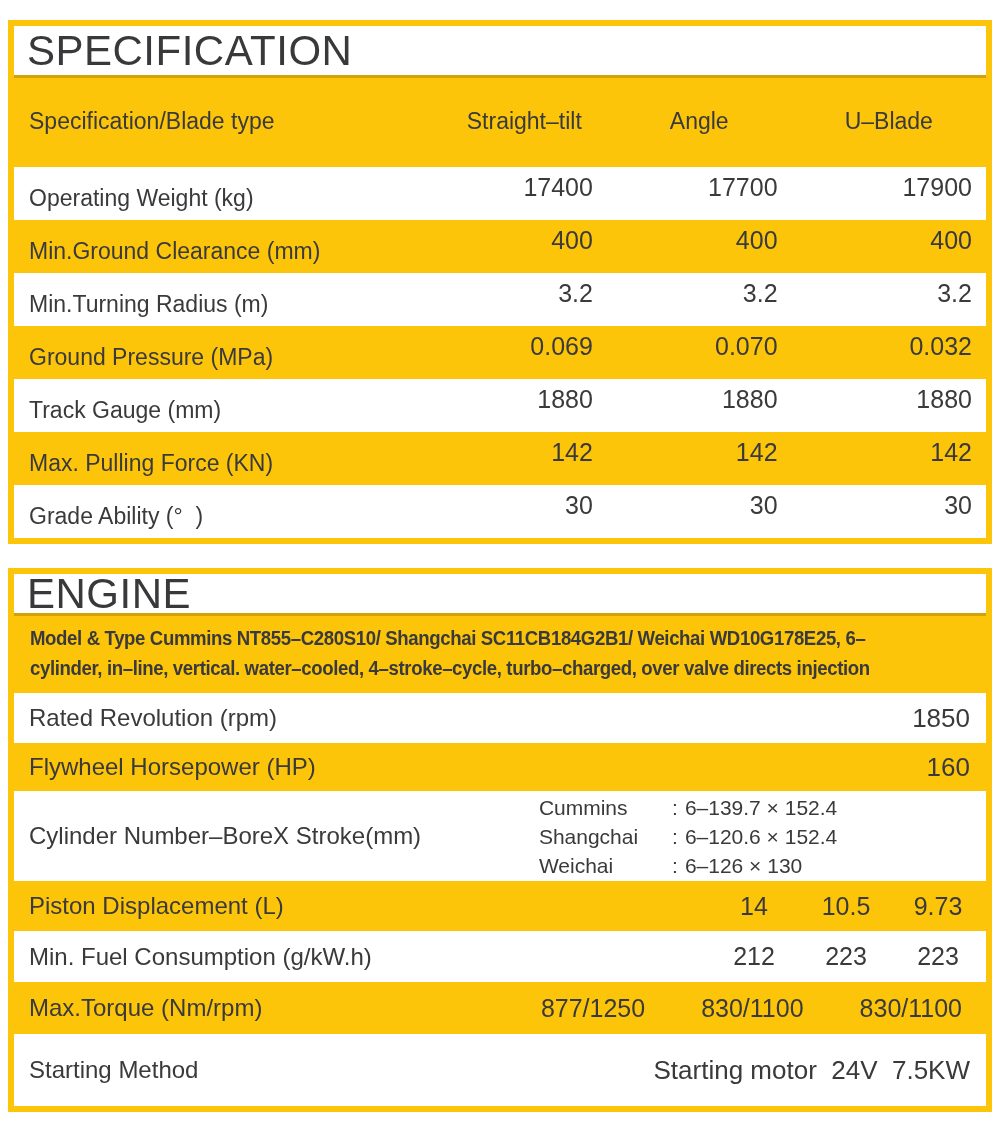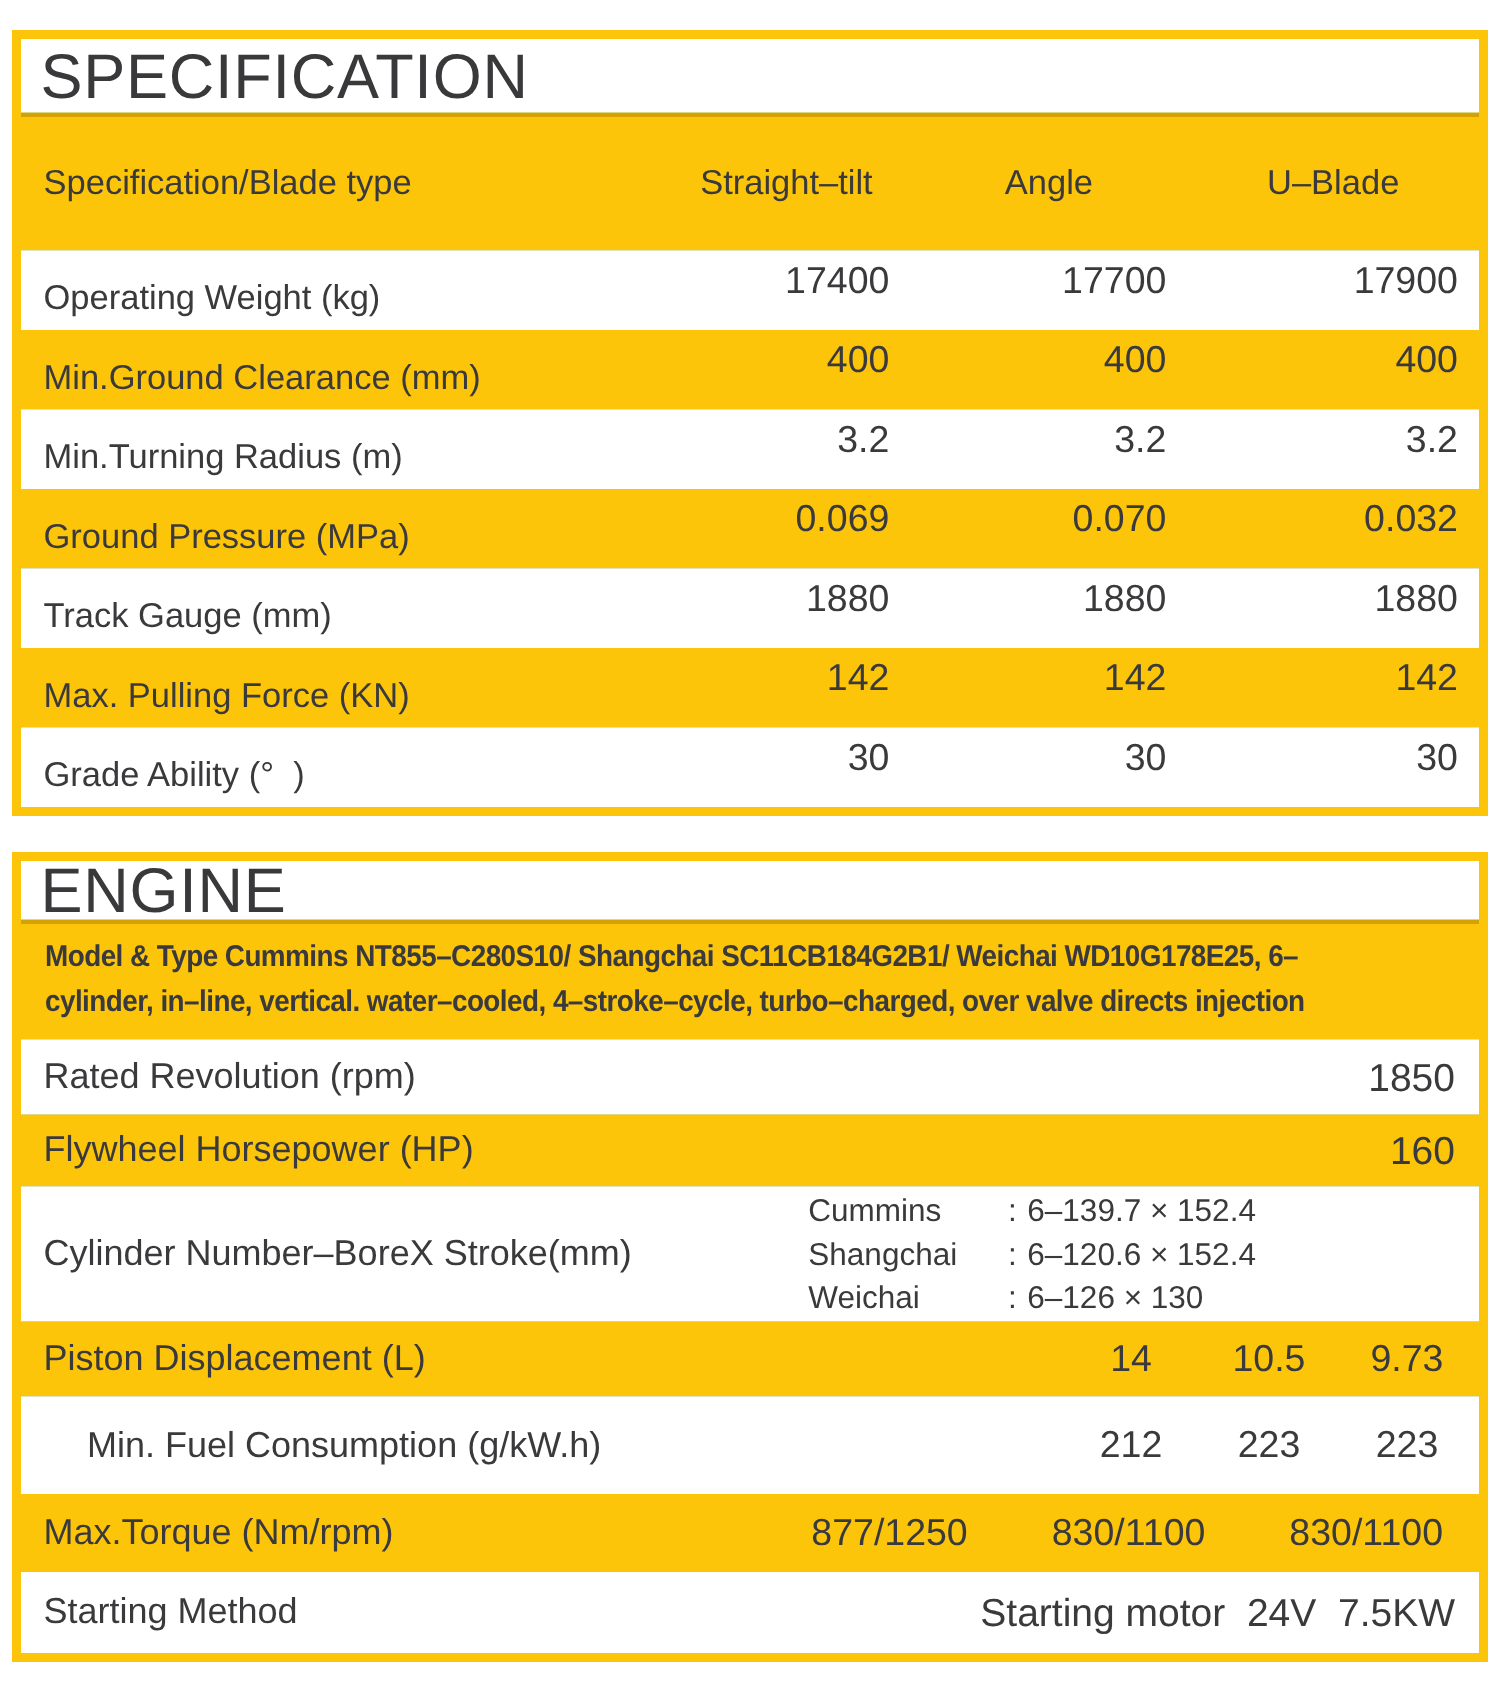--- a/index.html
+++ b/index.html
@@ -5,21 +5,21 @@
   html,body { margin:0; padding:0; }
   body {
     width:1000px; height:1128px; background:#ffffff;
     font-family:"Liberation Sans","DejaVu Sans",sans-serif;
     color:#3A3A3C;
     -webkit-font-smoothing:antialiased;
   }
   .section {
     margin-left:8px; margin-right:8px;
     border:6px solid #FDC50A;
-    background:#7dd3fc;
+    background:#ec4899;
     box-sizing:border-box;
     width:984px;
   }
   #spec-section { margin-top:20px; }
   #engine-section { margin-top:24px; }
 
   .title-band {
     display:flex; align-items:center;
     padding-left:13px;
     font-size:42px; letter-spacing:0.5px;
@@ -70,23 +70,23 @@
     line-height:30px; color:#3A3A3C;
   }
 
   .e-row { display:flex; align-items:center; font-size:24px; }
   .e-row .label { padding-left:15px; white-space:pre-wrap; }
   .e-val { margin-left:auto; padding-right:16px; font-size:26px; }
 
   .row-rated    { height:50px;gap:32px; }
   .row-flywheel { height:48px; }
   .row-piston   { height:50px; }
-  .row-fuel     { height:65px;padding-left:29px; }
+  .row-fuel     { height:51px; }
   .row-torque   { height:52px; }
-  .row-starting { height:54px; }
+  .row-starting { height:72px; }
 
   .cyl-row {
     height:90px;
     display:grid; grid-template-columns:54% 46%;
     align-items:center;
   }
   .cyl-row .label { padding-left:15px; font-size:24px; white-space:pre-wrap; }
   .cyl-lines { font-size:21px; line-height:29px; padding-right:8px; }
   .cyl-line { display:grid; grid-template-columns:126px 20px 1fr; }
   .cyl-line .colon { text-align:center; }

